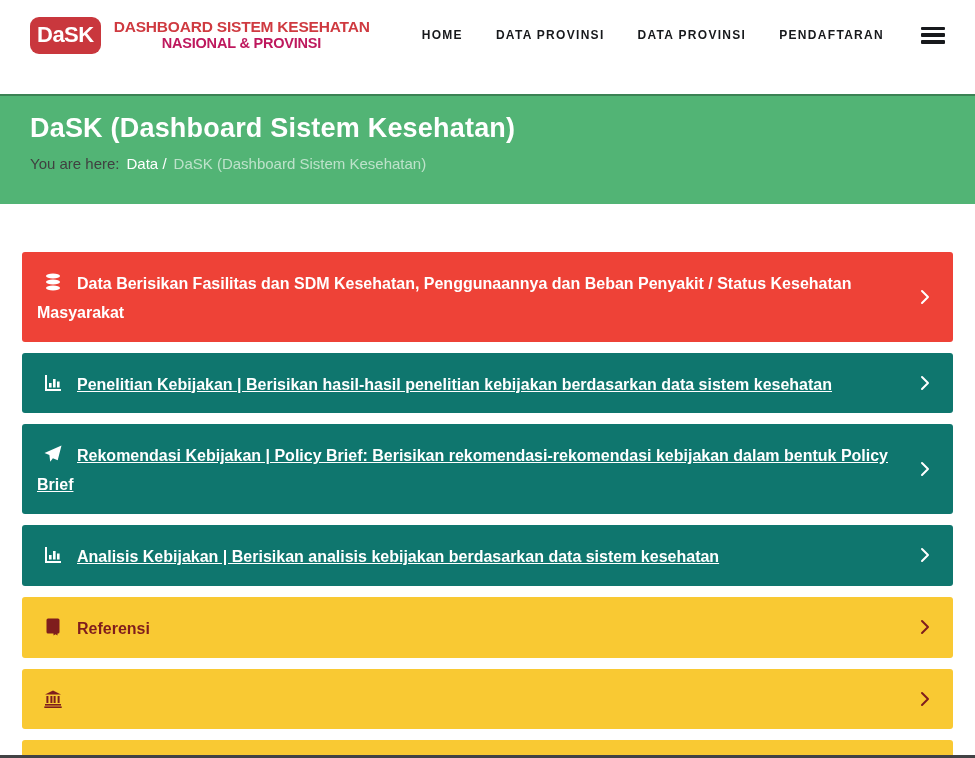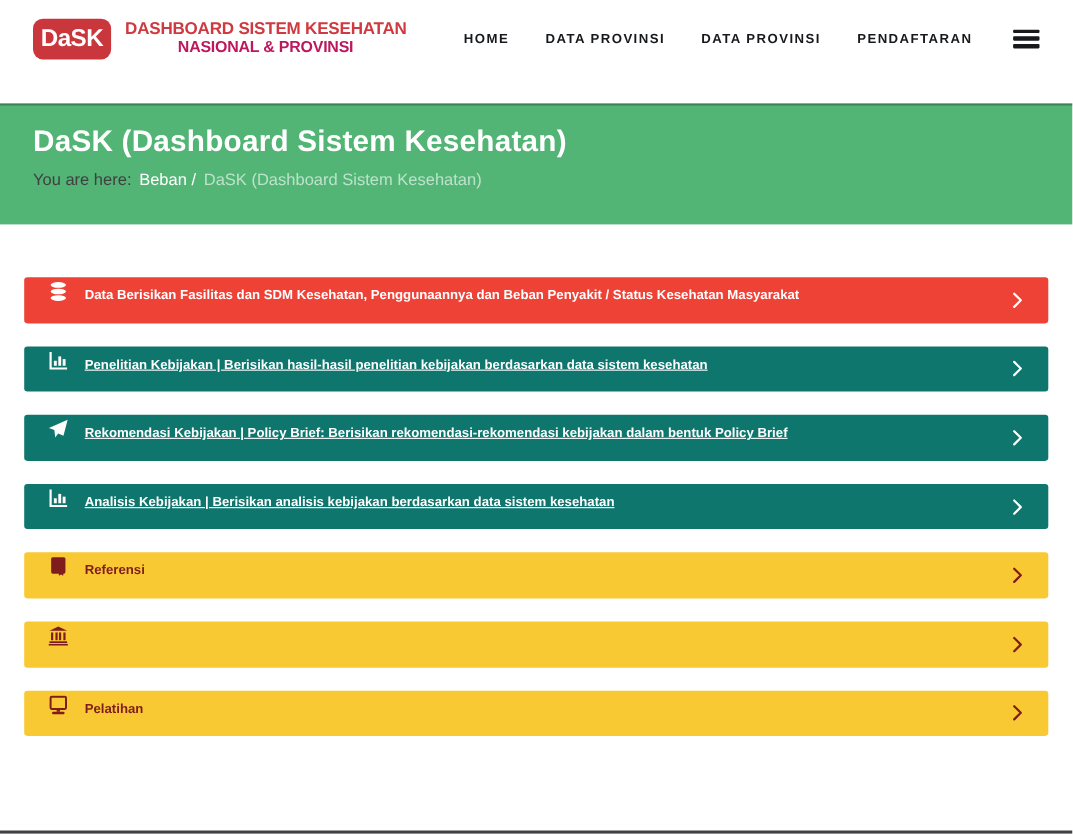--- a/index.html
+++ b/index.html
@@ -83,24 +83,24 @@
   .breadcrumb-prefix { color: #404040; }
   .breadcrumb-home { color: #ffffff; text-decoration: none; cursor: pointer; }
   .breadcrumb-current { color: rgba(255,255,255,0.62); }
 
   
   .content { padding: 48px 22px 0; }
   .bar {
     display: block;
     position: relative;
     border-radius: 3px;
-    margin-bottom: 21px;
-    padding: 4px 60px 14px 15px;
-    font-weight: bold;
-    font-size: 12px;
+    margin-bottom: 11px;
+    padding: 18px 60px 14px 15px;
+    font-weight: bold;
+    font-size: 16px;
     line-height: 1.8;
     color: #ffffff;
     text-decoration: none;
     cursor: pointer;
   }
   .bar.red    { background: #ee4237; }
   .bar.blue   { background: #0f766e; text-decoration: underline; }
   .bar.yellow { background: #f9c933; color: #7f1d1d; }
   .bar .icon {
     display: inline-block;
@@ -145,21 +145,21 @@
         <span></span>
         <span></span>
     </div>
   </div>
 </div>
 
 <div class="hero">
   <h1 class="hero-title">DaSK (Dashboard Sistem Kesehatan)</h1>
   <div class="breadcrumb">
     <span class="breadcrumb-prefix">You are here:</span>
-    <a class="breadcrumb-home">Beban /</a>
+    <a class="breadcrumb-home">Data /</a>
     <span class="breadcrumb-current">DaSK (Dashboard Sistem Kesehatan)</span>
   </div>
 </div>
 
 <div class="content">
 
   <a class="bar red">
     <span class="icon">
       <svg viewBox="0 0 18 18" fill="currentColor">
         <ellipse cx="9" cy="3" rx="7" ry="2.6"></ellipse>

